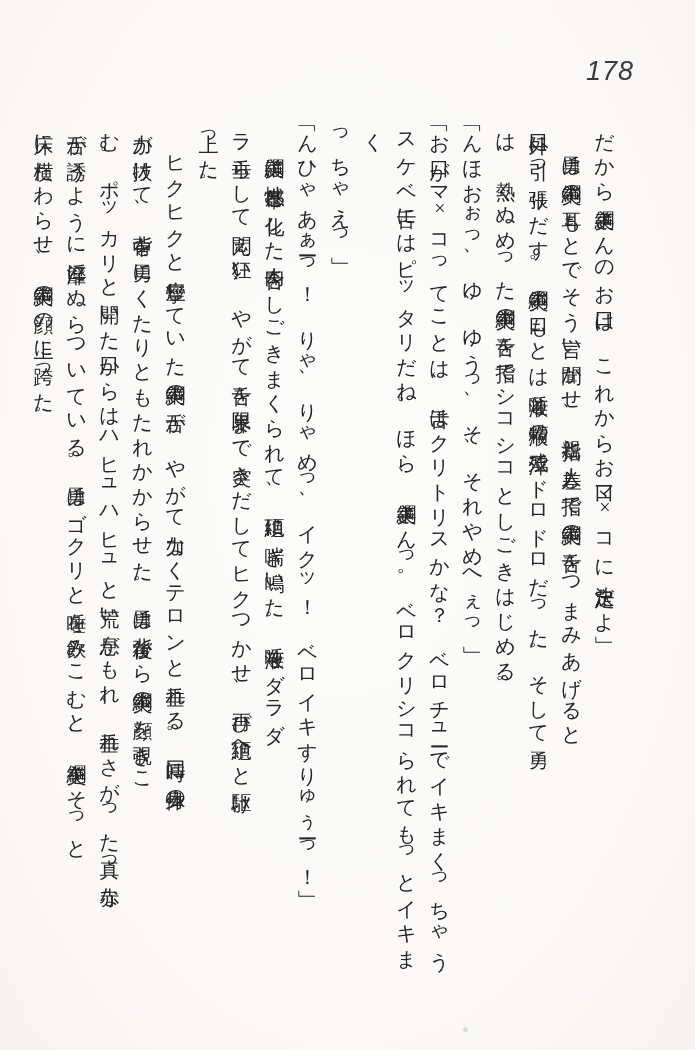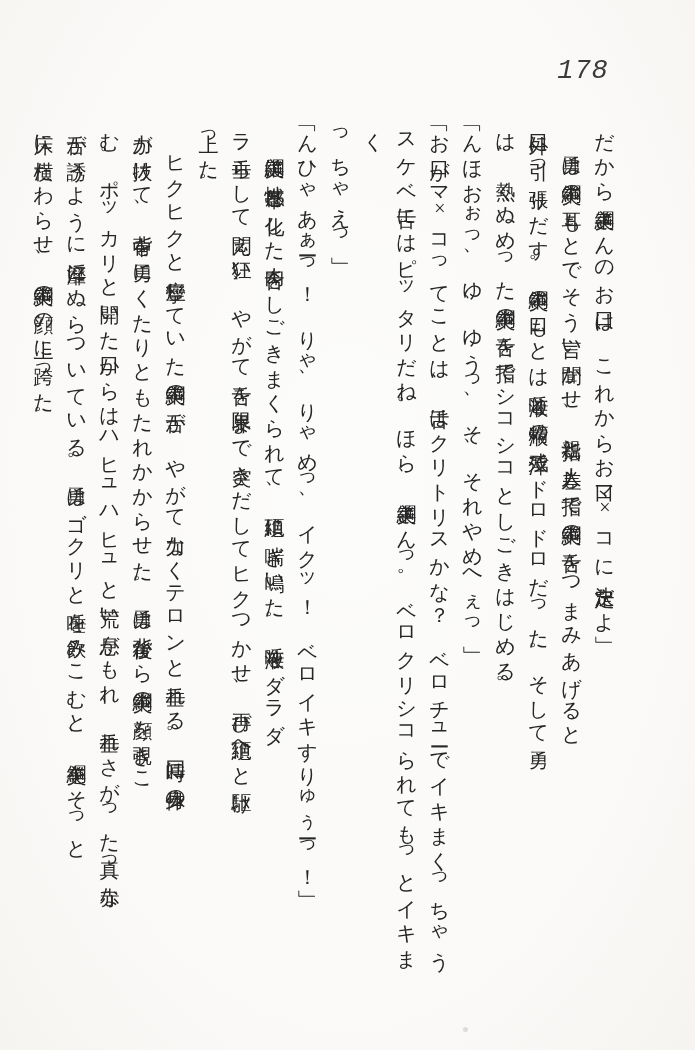--- a/index.html
+++ b/index.html
@@ -15,24 +15,24 @@
   }
   .scan-page {
     position: absolute;
     inset: 0;
     background:
       radial-gradient(ellipse at 50% 45%, #fcfcfb 0%, #faf9f7 70%, #f5f4f1 100%);
   }
   .page-number {
     position: absolute;
     top: 56px;
-    left: 553px;
+    left: 574px;
     width: 60px;
-    text-align: center;
-    font-family: Liberation Mono, monospace;
+    text-align: right;
+    font-family: Liberation Sans, sans-serif;
     font-style: italic;
     font-size: 27px;
     letter-spacing: 1px;
     color: #3a3a3a;
   }
   .text-block {
     position: absolute;
     top: 119px;
     right: 74px;
     height: 852px;

